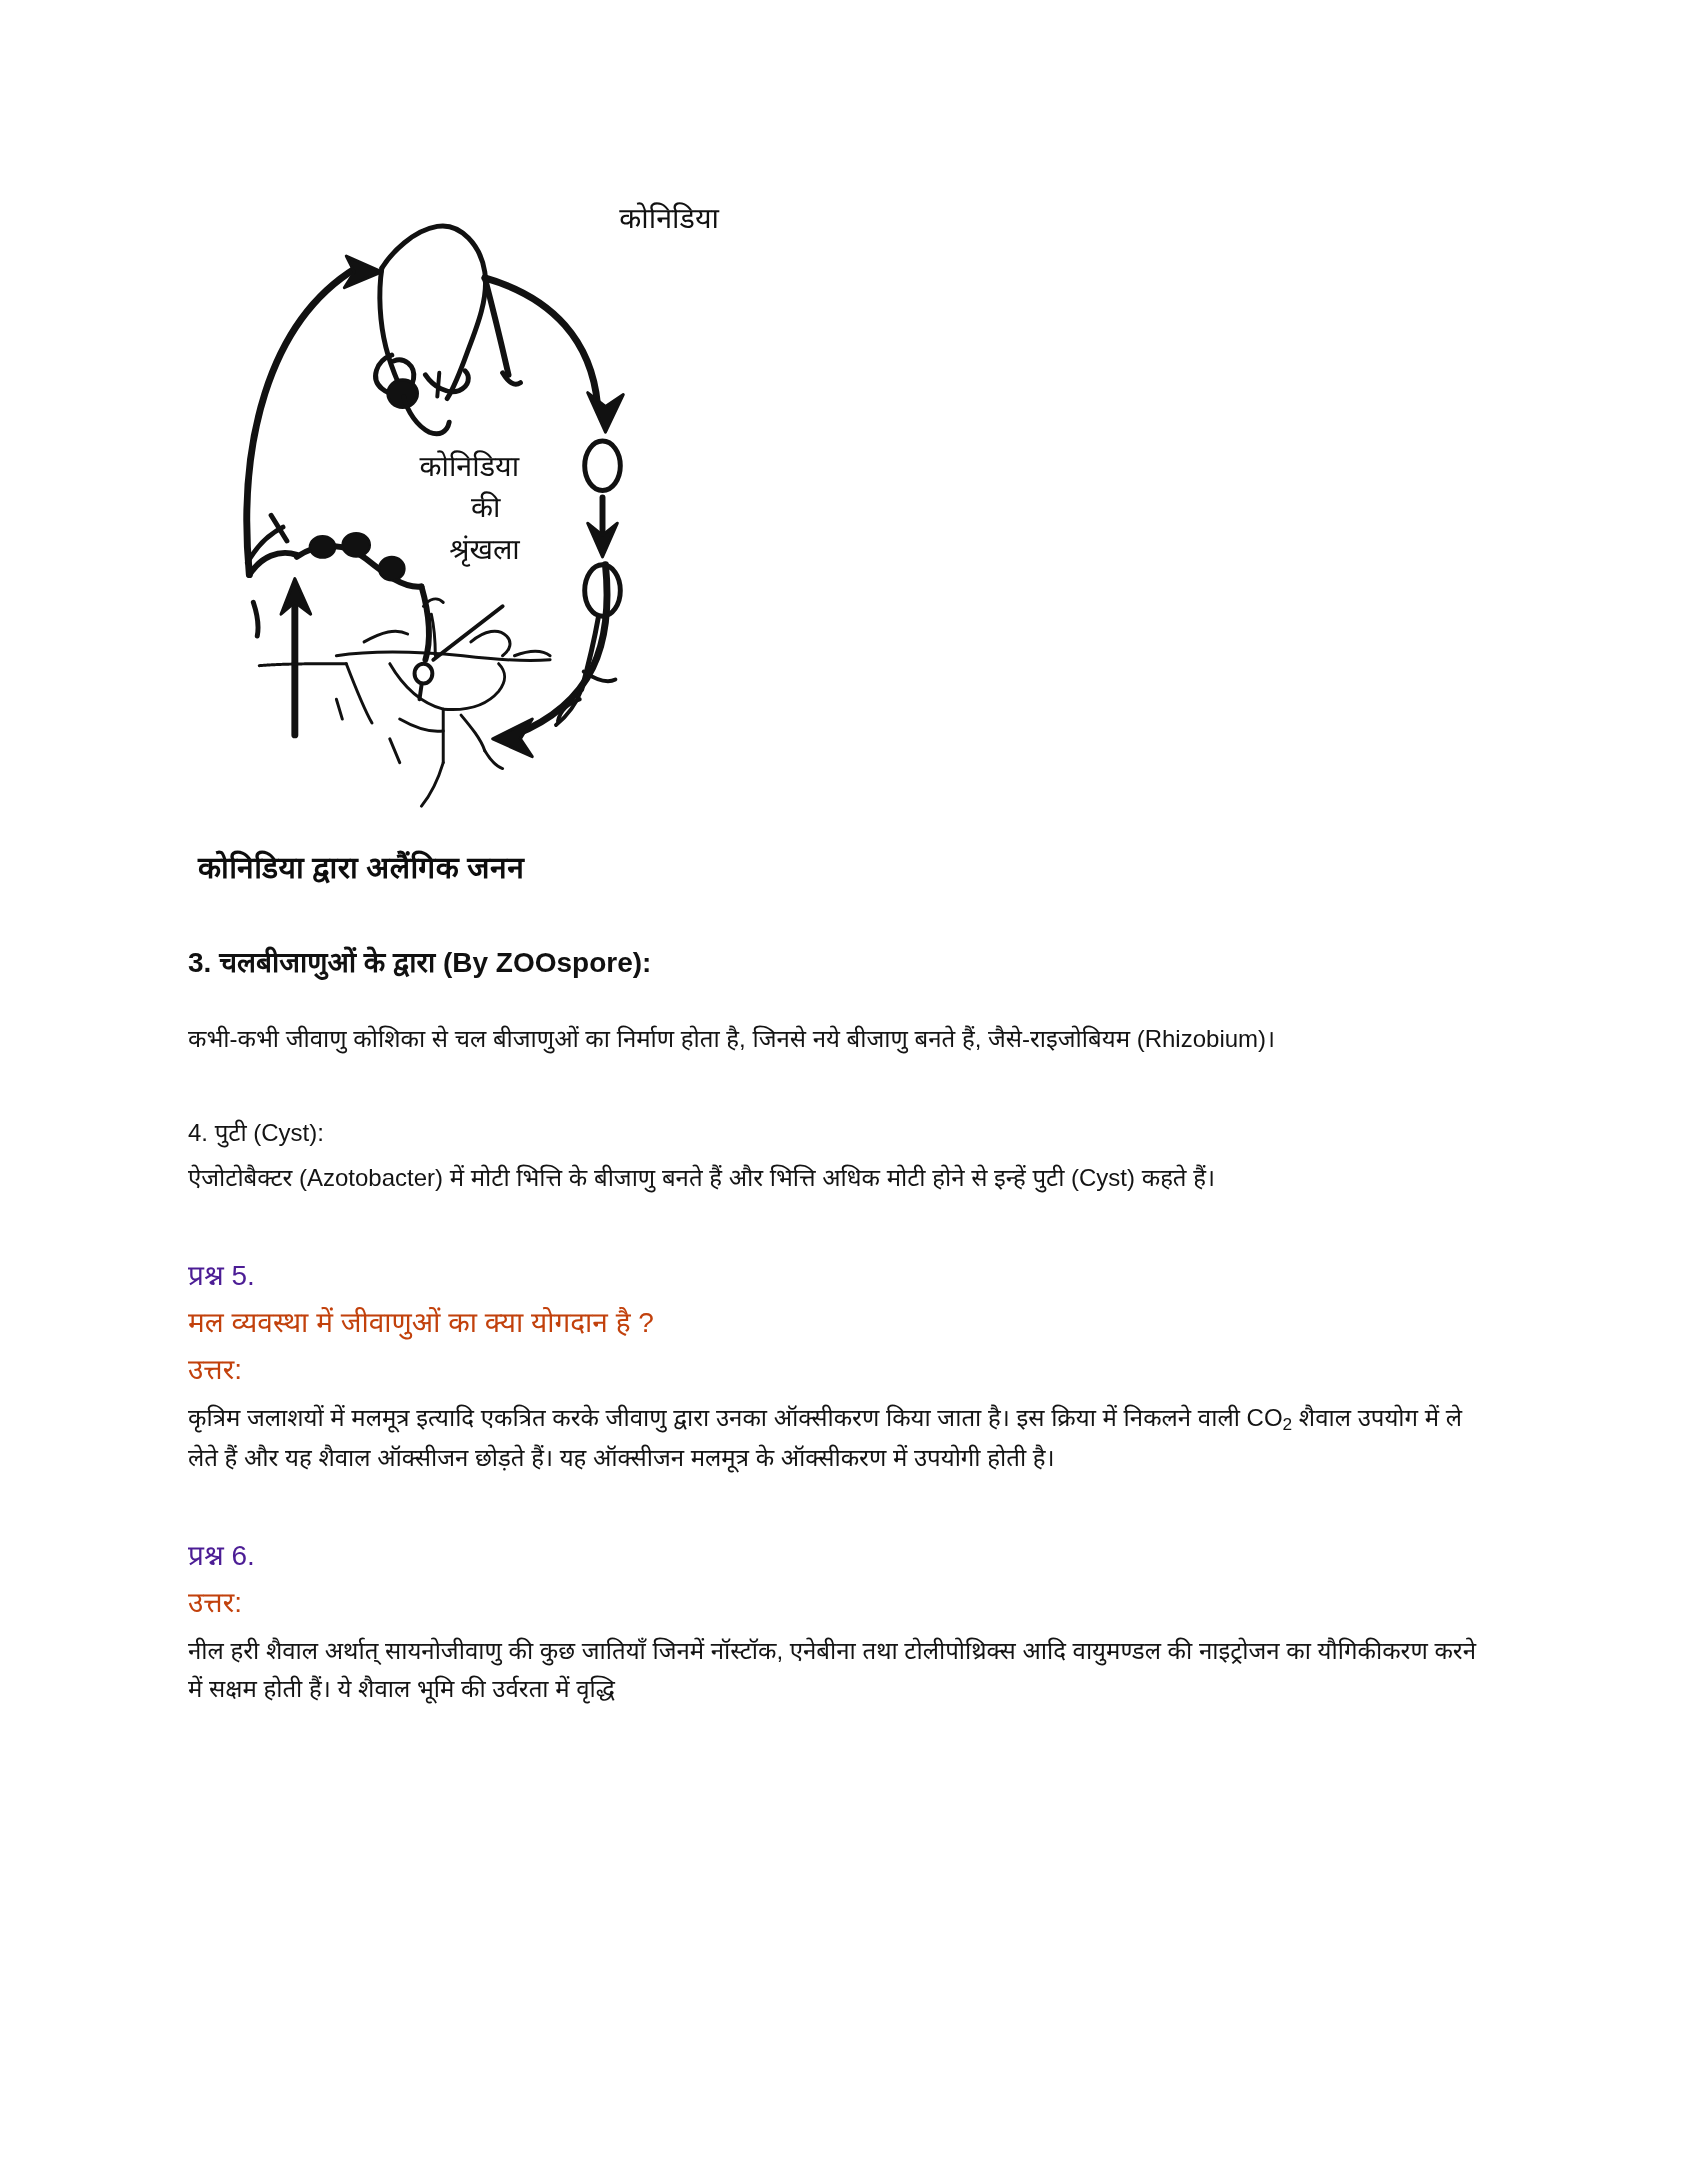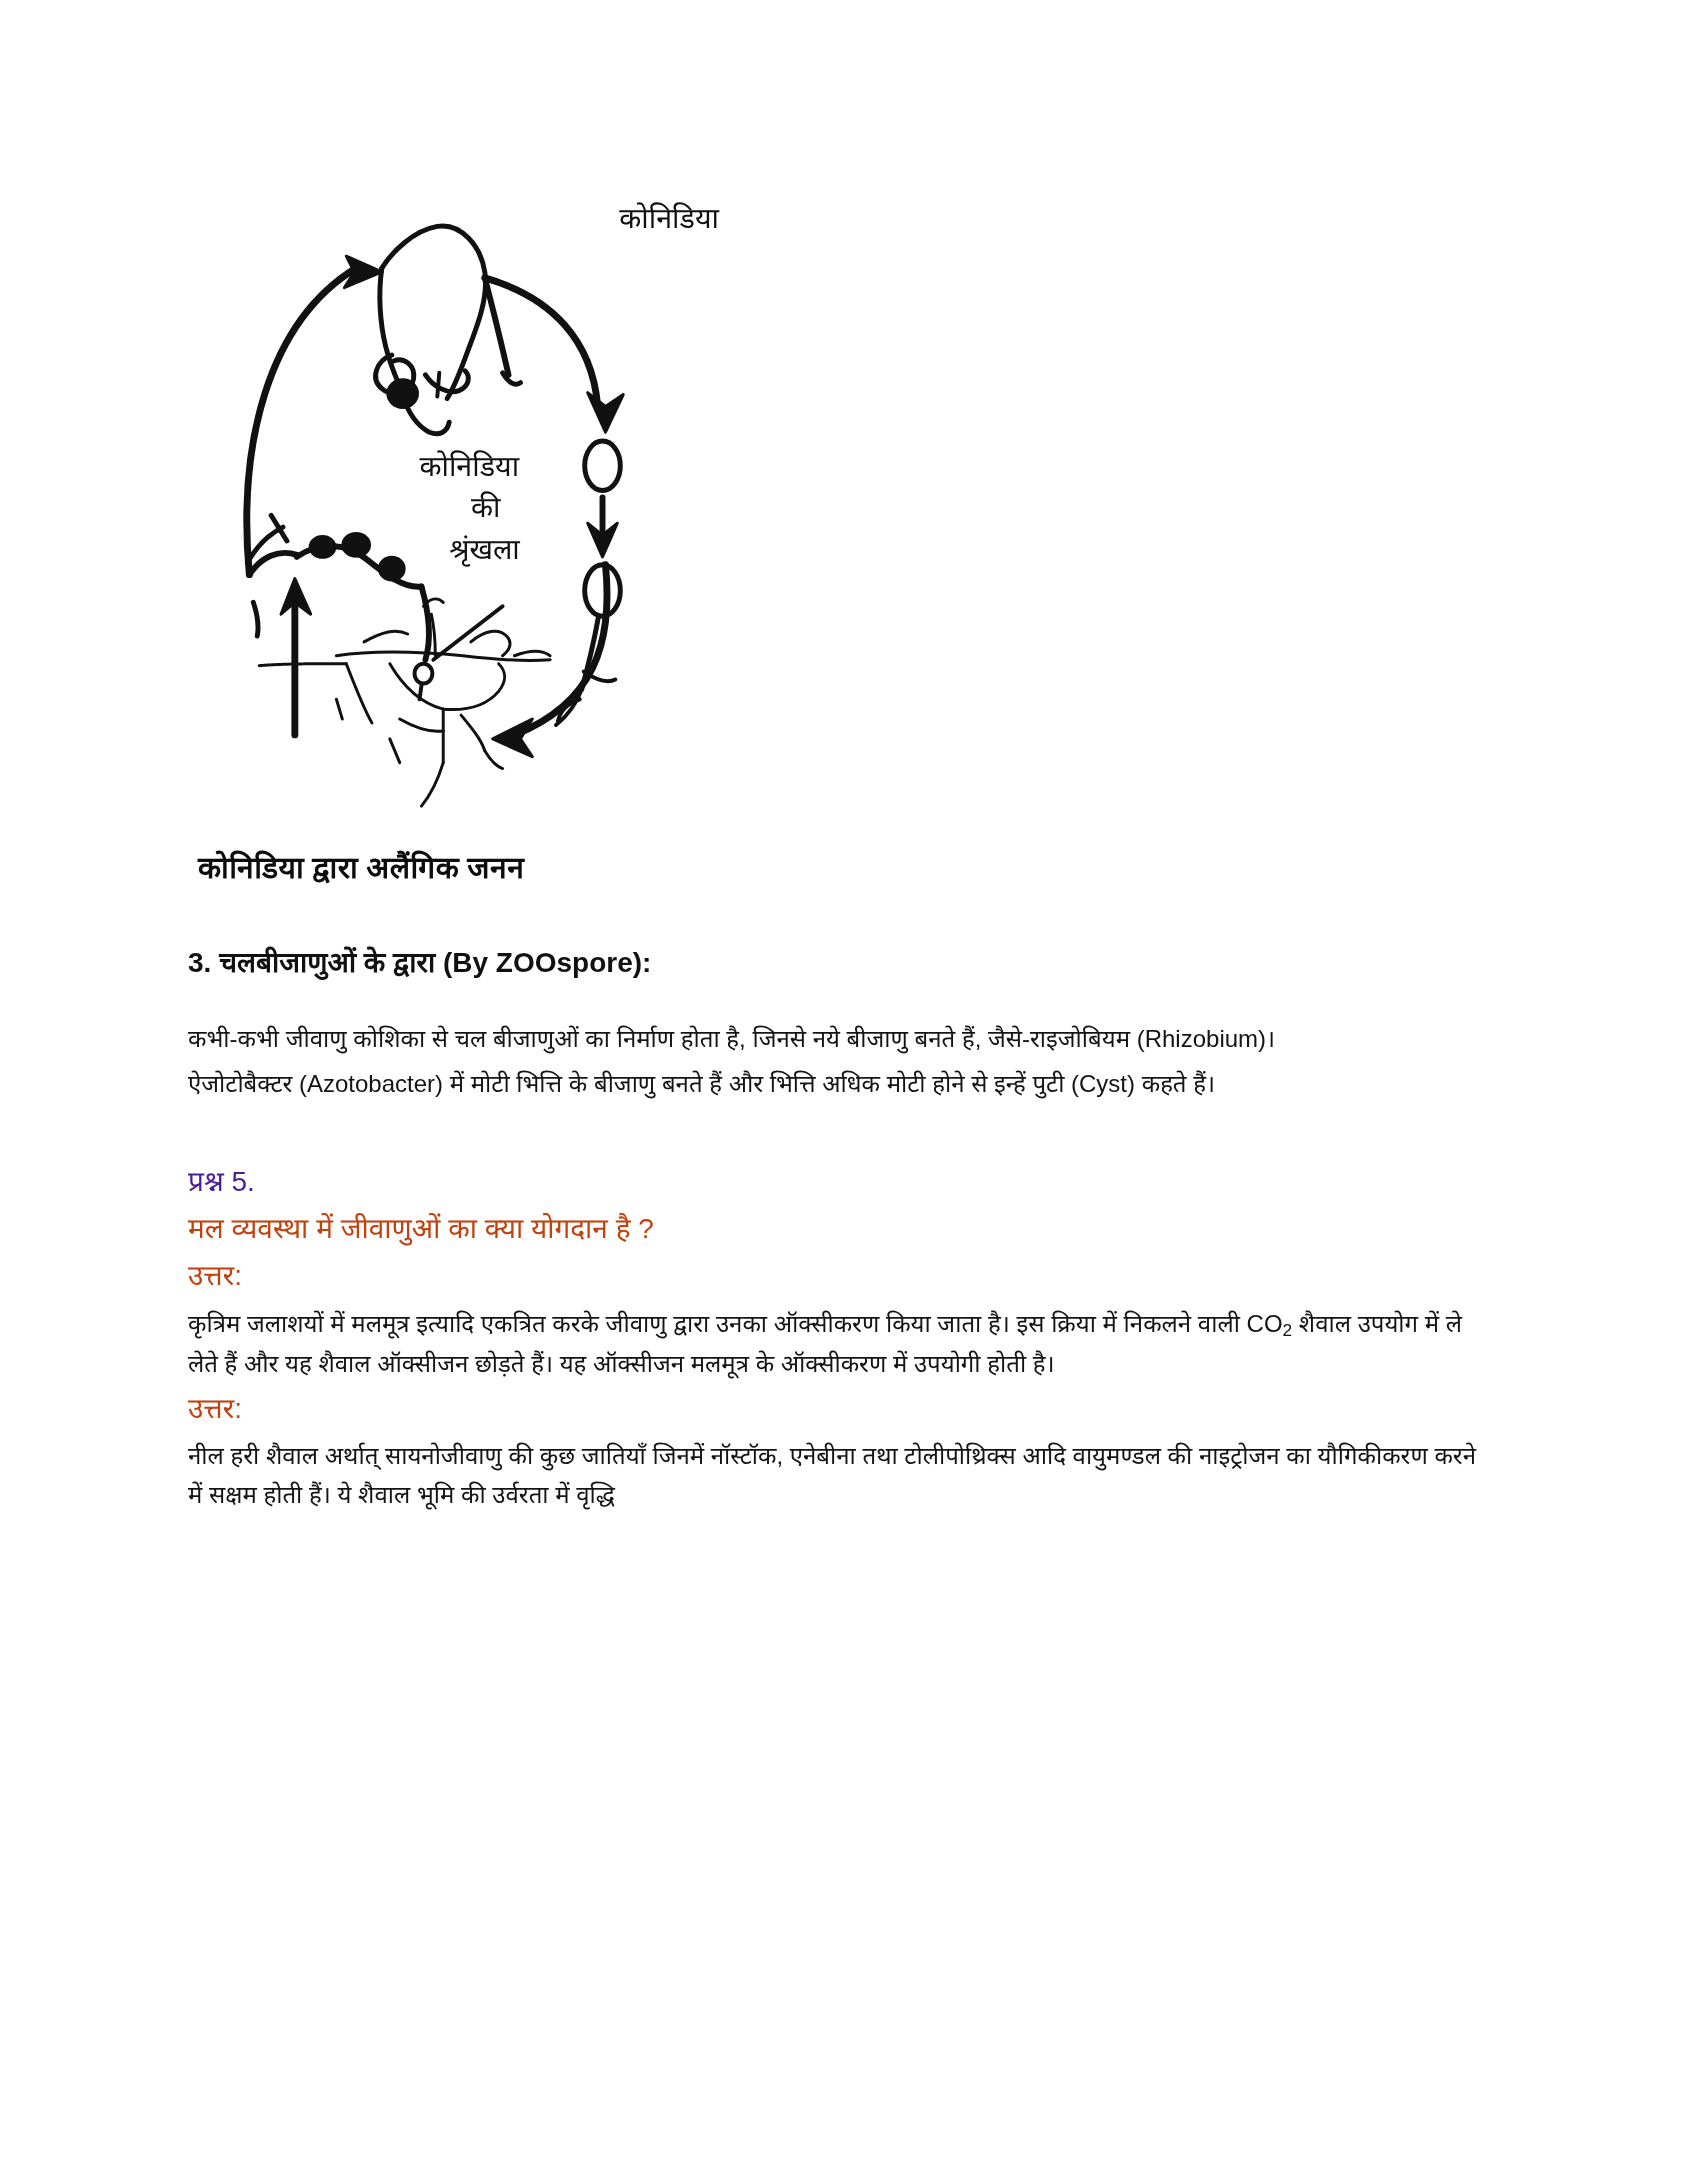--- a/index.html
+++ b/index.html
@@ -183,25 +183,27 @@
           <text x="286" y="372" font-family="Liberation Serif, DejaVu Serif, serif" font-size="29" fill="#111">की</text>
           <text x="264" y="414" font-family="Liberation Serif, DejaVu Serif, serif" font-size="29" fill="#111">श्रृंखला</text>
         </svg>
       </div>
       <div class="fig-caption">कोनिडिया द्वारा अलैंगिक जनन</div>
     </div>
 
     <div class="h-sub">3. चलबीजाणुओं के द्वारा (By ZOOspore):</div>
     <div class="para">कभी-कभी जीवाणु कोशिका से चल बीजाणुओं का निर्माण होता है, जिनसे नये बीजाणु बनते हैं, जैसे-राइजोबियम (Rhizobium)।</div>
 
+    <div class="para gap-large">4. पुटी (Cyst):</div>
     <div class="para tight">ऐजोटोबैक्टर (Azotobacter) में मोटी भित्ति के बीजाणु बनते हैं और भित्ति अधिक मोटी होने से इन्हें पुटी (Cyst) कहते हैं।</div>
 
     <div class="qlabel">प्रश्न 5.</div>
     <div class="qtext">मल व्यवस्था में जीवाणुओं का क्या योगदान है ?</div>
     <div class="alabel">उत्तर:</div>
     <div class="para tight nowrapline"><span>कृत्रिम जलाशयों में मलमूत्र इत्यादि एकत्रित करके जीवाणु द्वारा उनका ऑक्सीकरण किया जाता है। इस क्रिया में निकलने वाली CO</span><sub>2</sub><span> शैवाल उपयोग में ले लेते हैं और यह शैवाल ऑक्सीजन छोड़ते हैं। यह ऑक्सीजन मलमूत्र के ऑक्सीकरण में उपयोगी होती है।</span></div>
 
+    <div class="qlabel">प्रश्न 6.</div>
     <div class="alabel">उत्तर:</div>
     <div class="para tight nowrapline"><span>नील हरी शैवाल अर्थात् सायनोजीवाणु की कुछ जातियाँ जिनमें नॉस्टॉक, एनेबीना तथा टोलीपोथ्रिक्स आदि वायुमण्डल की नाइट्रोजन का यौगिकीकरण करने में सक्षम होती हैं। ये शैवाल भूमि की उर्वरता में वृद्धि</span><span></span></div>
 
   </div>
 </div>
 
 
 </body></html>

